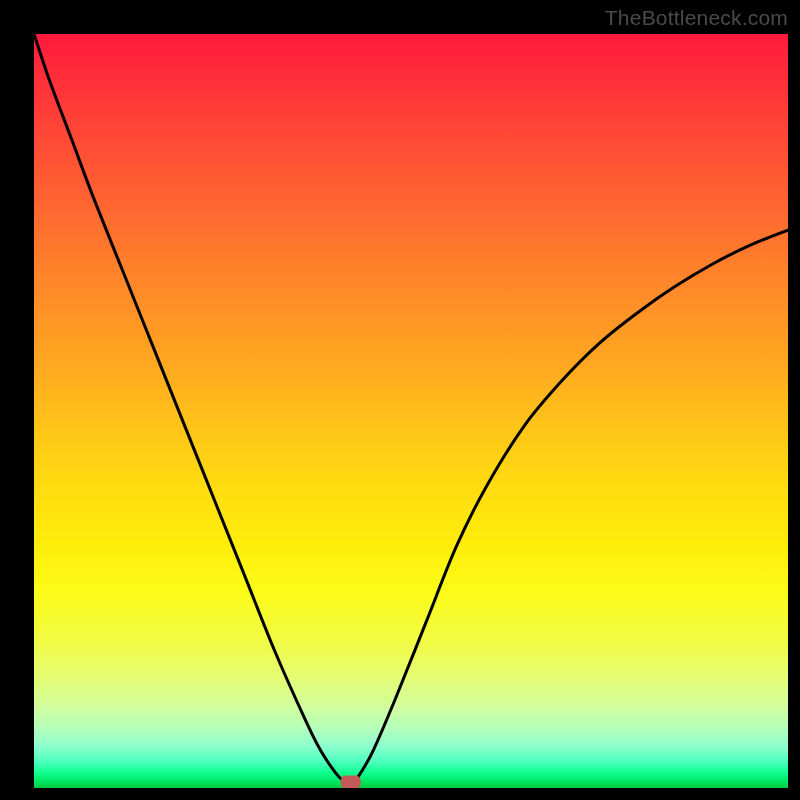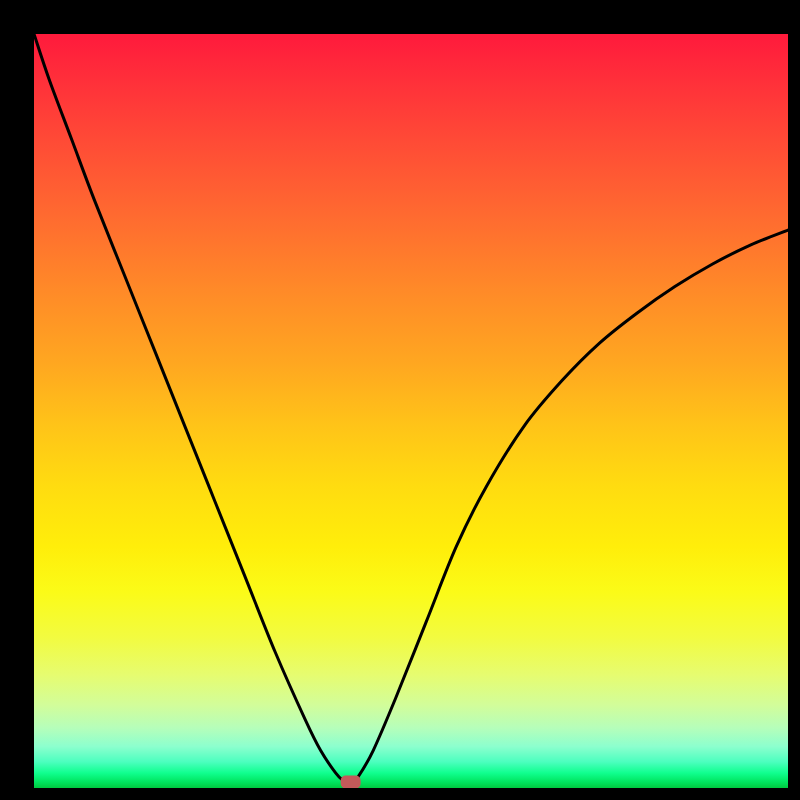--- a/index.html
+++ b/index.html
@@ -74,13 +74,14 @@
   <div class="plot-area">
     <div class="gradient-bg"></div>
     <svg class="curve-svg" viewBox="0 0 754 754" preserveAspectRatio="none">
       <g>
         <path id="curve-path" fill="none" stroke="#000000" stroke-width="3" stroke-linejoin="round" stroke-linecap="round" d="M 0 0 C 2.513333333333333 7.540000000000002, 8.796666666666667 27.646666666666665, 15.08 45.24000000000001 C 21.363333333333333 62.83333333333336, 30.160000000000004 85.45333333333339, 37.7 105.56000000000006 C 45.24 125.66666666666673, 51.52333333333333 143.26000000000002, 60.32 165.88 C 69.11666666666666 188.49999999999997, 80.42666666666666 216.14666666666665, 90.47999999999999 241.27999999999997 C 100.53333333333332 266.4133333333333, 110.58666666666666 291.5466666666667, 120.64 316.68 C 130.69333333333333 341.81333333333333, 140.74666666666667 366.9466666666667, 150.8 392.08000000000004 C 160.85333333333335 417.21333333333337, 170.90666666666664 442.3466666666667, 180.95999999999998 467.48 C 191.01333333333332 492.61333333333334, 201.0666666666667 517.7466666666667, 211.12000000000003 542.88 C 221.17333333333337 568.0133333333333, 231.2266666666667 594.4033333333333, 241.28 618.28 C 251.33333333333331 642.1566666666666, 263.9 669.8033333333333, 271.44 686.14 C 278.98 702.4766666666667, 281.49333333333334 707.5033333333333, 286.52 716.3 C 291.5466666666666 725.0966666666666, 297.83000000000004 733.8933333333333, 301.6 738.92 C 305.37 743.9466666666666, 306.62666666666667 744.575, 309.14 746.46 C 311.6533333333333 748.345, 314.1666666666667 750.8583333333333, 316.68 750.23 C 319.1933333333333 749.6016666666667, 320.45 748.345, 324.21999999999997 742.69 C 327.98999999999995 737.0350000000001, 333.01666666666665 729.495, 339.3 716.3 C 345.58333333333337 703.1049999999999, 353.1233333333333 684.8833333333333, 361.91999999999996 663.52 C 370.71666666666664 642.1566666666666, 382.0266666666667 613.2533333333333, 392.08000000000004 588.12 C 402.1333333333334 562.9866666666667, 412.1866666666667 535.34, 422.24000000000007 512.72 C 432.2933333333334 490.1, 441.09 472.50666666666666, 452.4 452.4 C 463.71 432.2933333333333, 477.53333333333336 409.6733333333334, 490.1 392.08000000000004 C 502.6666666666667 374.4866666666667, 515.2333333333333 360.6633333333333, 527.8 346.84 C 540.3666666666666 333.01666666666665, 552.9333333333333 320.45000000000005, 565.5 309.14000000000004 C 578.0666666666667 297.83000000000004, 590.6333333333334 288.40500000000003, 603.2 278.98 C 615.7666666666667 269.555, 628.3333333333333 260.7583333333333, 640.9 252.58999999999997 C 653.4666666666667 244.42166666666665, 666.0333333333333 236.8816666666667, 678.6 229.97000000000003 C 691.1666666666667 223.05833333333337, 703.7333333333333 216.775, 716.3 211.12 C 728.8666666666666 205.465, 747.7166666666667 198.5533333333333, 754 196.03999999999996"></path>
       </g>
       <rect id="min-marker" rx="5" ry="5" x="306.68" y="741.468" width="20" height="13" fill="#c25a5a"></rect>
     </svg>
   </div>
 
+  <div class="watermark">TheBottleneck.com</div>
 </div>
 
 </body></html>

